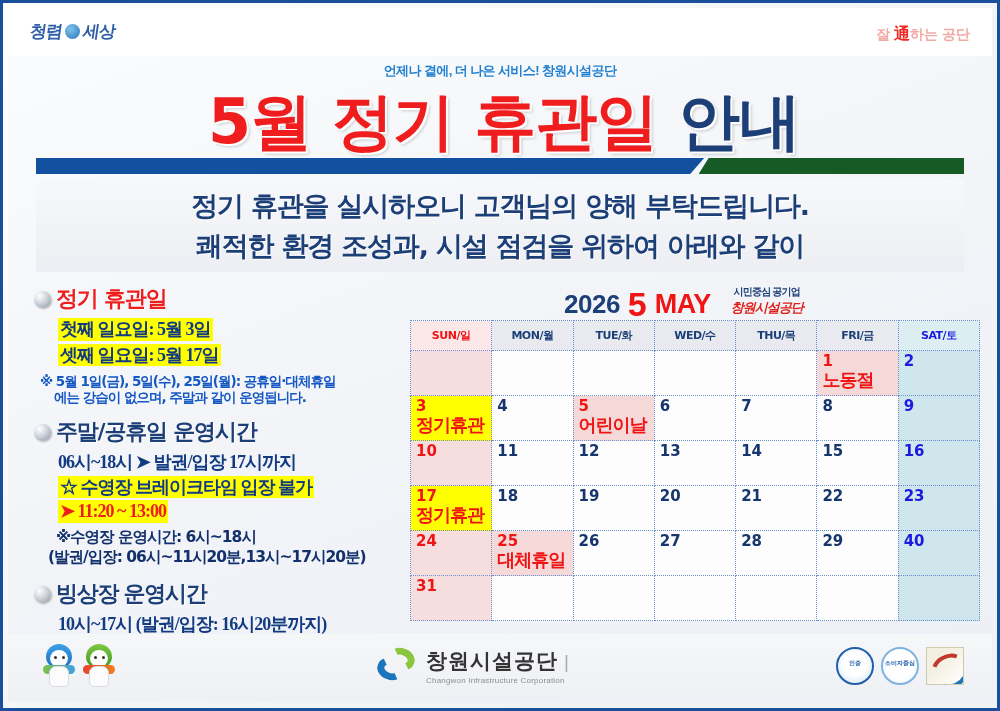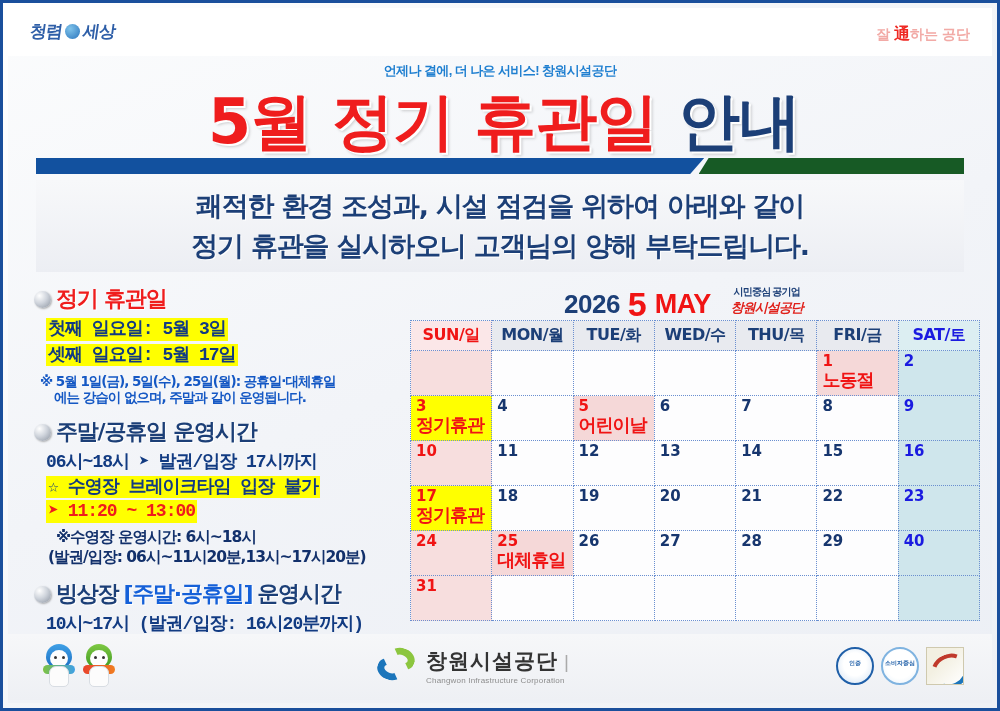--- a/index.html
+++ b/index.html
@@ -103,22 +103,22 @@
   .bullet {
     width: 17px; height: 17px; border-radius: 50%; flex: none;
     background: radial-gradient(circle at 32% 28%, #ffffff 0%, #cfd4dc 45%, #8b939f 100%);
     box-shadow: 1px 1px 2px rgba(0,0,0,.3);
   }
   .h-red  { color: #ef1d1d; text-shadow: 1px 1px 0 #fff; }
   .h-navy { color: #1c3f77; text-shadow: 1px 1px 0 #fff; }
   .h-navy .blue-brk { color: #1560d8; }
 
   .ln { font-size: 18px; font-weight: bold; letter-spacing: -1px;
-        white-space: nowrap; font-family: Liberation Mono, monospace;
-        margin-left: 12px; line-height: 1.25; }
+        white-space: nowrap; font-family: Liberation Serif, serif;
+        margin-left: 24px; line-height: 1.25; }
   .ln.hl { background: #ffff00; display: inline-block; padding: 0 2px; }
   .b-navy { color: #123b82; }
   .b-red  { color: #ef1d1d; }
   .note {
     font-size: 13.5px; font-weight: bold; color: #1558c4;
     letter-spacing: -1px; line-height: 1.2; margin-left: 6px;
     white-space: nowrap; font-family: "DejaVu Sans", sans-serif;
   }
   .note .ind { margin-left: 14px; display: block; }
   .small {
@@ -136,21 +136,21 @@
   .caltitle .yr   { font-size: 26px; font-weight: bold; color: #1c3f77; letter-spacing: -0.5px; }
   .caltitle .mnum { font-size: 34px; font-weight: bold; color: #f01414; line-height: .95; }
   .caltitle .men  { font-size: 27px; font-weight: bold; color: #f01414; letter-spacing: -0.5px; }
   .cal-logo { margin-left: 12px; text-align: center; padding-bottom: 3px; }
   .cal-logo .l1 { font-size: 10px; font-weight: bold; color: #1c3f77; letter-spacing: -.8px; }
   .cal-logo .l2 { font-size: 13px; font-weight: bold; color: #e0201a; letter-spacing: -1px;
                   font-family: "DejaVu Serif", serif; font-style: italic; }
 
   table.cal { width: 570px; border-collapse: collapse; table-layout: fixed; }
   table.cal th {
-    height: 30px; font-size: 16px; font-weight: bold; letter-spacing: -0.5px;
+    height: 30px; font-size: 11px; font-weight: bold; letter-spacing: -0.5px;
     border: 1px dotted #6a8fd0; background: #e8eaef; color: #1c3f77;
     font-family: "DejaVu Sans", sans-serif;
   }
   table.cal th.sun { background: #fbe7e8; color: #f01414; }
   table.cal th.sat { background: #dceef2; color: #1a1ae0; }
   table.cal td {
     height: 45px; vertical-align: top; border: 1px dotted #6a8fd0;
     background: #fdfdfe; padding: 3px 0 0 5px;
   }
   table.cal td.sun { background: #f7dede; }
@@ -249,22 +249,22 @@
     <span class="red">5월 정기 휴관일</span>
     <span class="navy">안내</span>
   </div>
 
   <div class="divider">
     <div class="blue"></div>
     <div class="green"></div>
   </div>
 
   <div class="message">
+    <div>정기 휴관을 실시하오니 고객님의 양해 부탁드립니다.</div>
     <div>쾌적한 환경 조성과, 시설 점검을 위하여 아래와 같이</div>
-    <div>정기 휴관을 실시하오니 고객님의 양해 부탁드립니다.</div>
   </div>
 
   <div class="leftcol">
 
     <div class="sec">
       <div class="sec-head h-red">
         <span class="bullet"></span>
         <span>정기 휴관일</span>
       </div>
       <div style="margin-top:4px"><span class="ln hl b-navy"><span>첫째 일요일: 5월  3일</span></span></div>
@@ -284,21 +284,20 @@
       <div style="margin-top:2px"><span class="ln hl b-navy"><span>☆  수영장  브레이크타임  입장  불가</span></span></div>
       <div style="margin-top:2px"><span class="ln hl b-red"><span>➤ 11:20 ~ 13:00</span></span></div>
       <div class="small" style="margin-top:4px">※수영장 운영시간: 6시~18시</div>
       <div class="small" style="margin-left:14px">(발권/입장: 06시~11시20분,13시~17시20분)</div>
     </div>
 
     <div class="sec" style="margin-top:12px">
       <div class="sec-head h-navy">
         <span class="bullet"></span>
         <span>빙상장</span>
-            <span class="blue-brk">[주말·공휴일]</span>
             <span> 운영시간</span>
       </div>
       <div class="ln b-navy" style="margin-top:4px">10시~17시  (발권/입장: 16시20분까지)</div>
     </div>
 
   </div>
 
   <div class="calwrap">
     <div class="caltitle">
       <span class="yr">2026</span>

